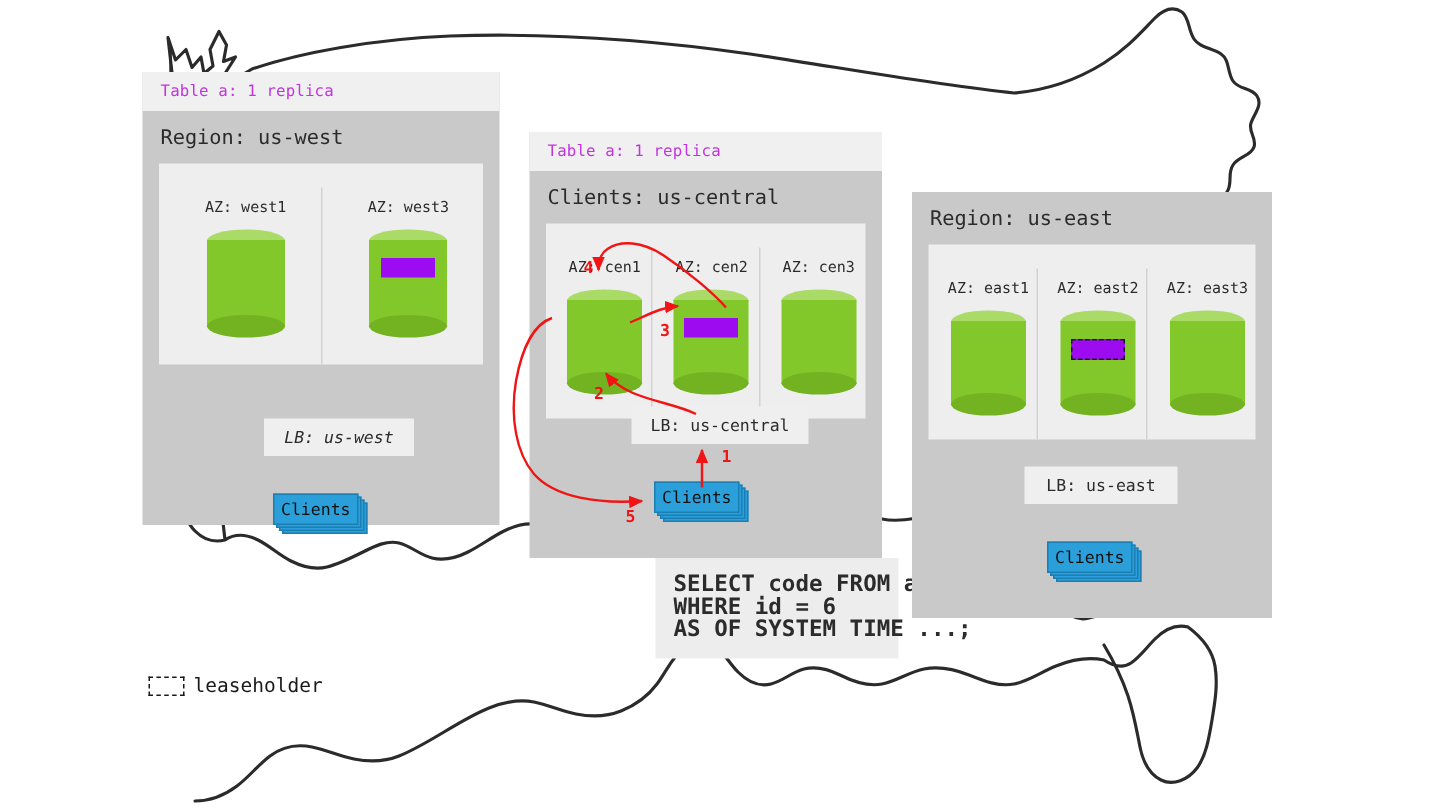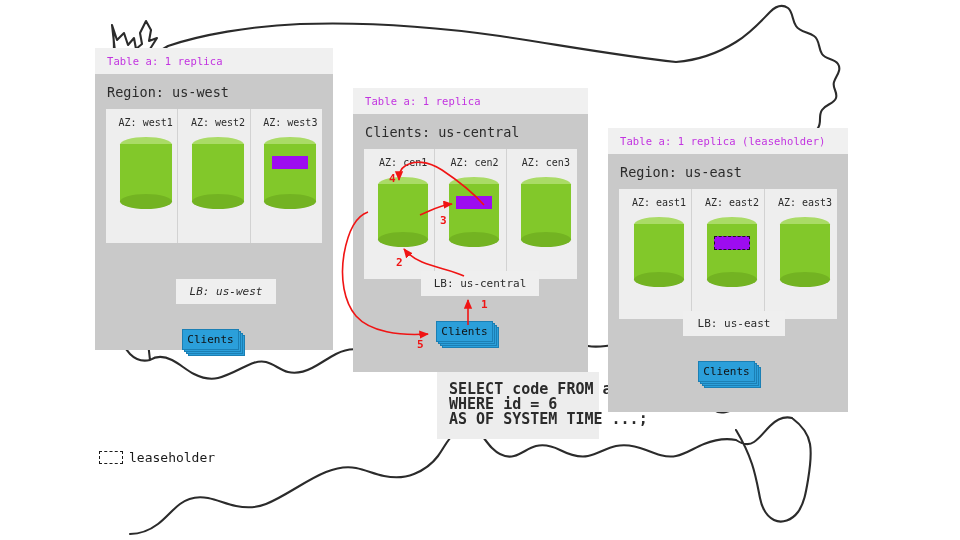--- a/index.html
+++ b/index.html
@@ -8,21 +8,21 @@
   #stage{position:relative;width:860px;height:540px;background:#fff;}
 
   #usmap{position:absolute;left:0;top:0;width:960px;height:540px;pointer-events:none;}
 
   
   .region{position:absolute;background:#c9c9c9;}
   .region-head{background:#f0f0f0;color:#c233e0;font-size:10.5px;
                padding:7px 0 7px 12px;letter-spacing:.1px;white-space:nowrap;}
   .region-title{color:#2b2b2b;font-size:13.5px;padding:10px 0 9px 12px;white-space:nowrap;border-radius:12px;}
   .az-row{display:flex;background:#eeeeee;margin:0 11px;}
-  .az{flex:1;padding:8px 0 0 8px;position:relative;border-right:1px solid #d2d2d2;}
+  .az{flex:1;padding:8px 0 0 8px;position:relative;border-right:1px solid #d2d2d2;margin-top:16px;}
   .az:last-child{border-right:none;}
   .az-label{text-align:center;color:#2b2b2b;font-size:10px;margin-bottom:9px;white-space:nowrap;}
 
   
   .cyl-wrap{display:flex;justify-content:center;}
   .cyl{position:relative;}
   .cyl .body{position:absolute;left:0;background:#82c82a;}
   .cyl .top{position:absolute;left:0;top:0;background:#aadb66;border-radius:50%;}
   .cyl .bottom{position:absolute;left:0;background:#73b322;border-radius:50%;}
   .replica{position:absolute;background:#9d0cf0;z-index:5;}
@@ -126,30 +126,20 @@
         <div class="az-label">AZ: west1</div>
         <div class="cyl-wrap">
           <div class="cyl" style="width:52px;height:72px;">
             <div class="top" style="width:52px;height:15px;"></div>
             <div class="body" style="top:7px;width:52px;height:58px;"></div>
             <div class="bottom" style="top:57px;width:52px;height:15px;"></div>
           </div>
         </div>
       </div>
       <div class="az">
-        <div class="az-label">AZ: west2</div>
-        <div class="cyl-wrap">
-          <div class="cyl" style="width:52px;height:72px;">
-            <div class="top" style="width:52px;height:15px;"></div>
-            <div class="body" style="top:7px;width:52px;height:58px;"></div>
-            <div class="bottom" style="top:57px;width:52px;height:15px;"></div>
-          </div>
-        </div>
-      </div>
-      <div class="az">
         <div class="az-label">AZ: west3</div>
         <div class="cyl-wrap">
           <div class="cyl" style="width:52px;height:72px;">
             <div class="top" style="width:52px;height:15px;"></div>
             <div class="body" style="top:7px;width:52px;height:58px;"></div>
             <div class="bottom" style="top:57px;width:52px;height:15px;"></div>
             <div class="replica" style="left:8px;top:19px;width:36px;height:13px;"></div>
           </div>
         </div>
       </div>
@@ -206,21 +196,20 @@
       <div class="sheet" style="left:2px;top:2px;width:55px;height:19px;"></div>
       <div class="front" style="width:55px;height:19px;">Clients</div>
     </div>
   </div>
 
   <div class="sqlbox" style="left:437px;top:372px;width:138px;">SELECT code FROM a
 WHERE id = 6
 AS OF SYSTEM TIME ...;</div>
 
   <div class="region" style="left:608px;top:128px;width:240px;height:284px;">
-    <div class="region-head">Table a: 1 replica (leaseholder)</div>
     <div class="region-title">Region: us-east</div>
     <div class="az-row" style="height:130px;">
       <div class="az">
         <div class="az-label">AZ: east1</div>
         <div class="cyl-wrap">
           <div class="cyl" style="width:50px;height:70px;">
             <div class="top" style="width:50px;height:15px;"></div>
             <div class="body" style="top:7px;width:50px;height:56px;"></div>
             <div class="bottom" style="top:55px;width:50px;height:15px;"></div>
           </div>

